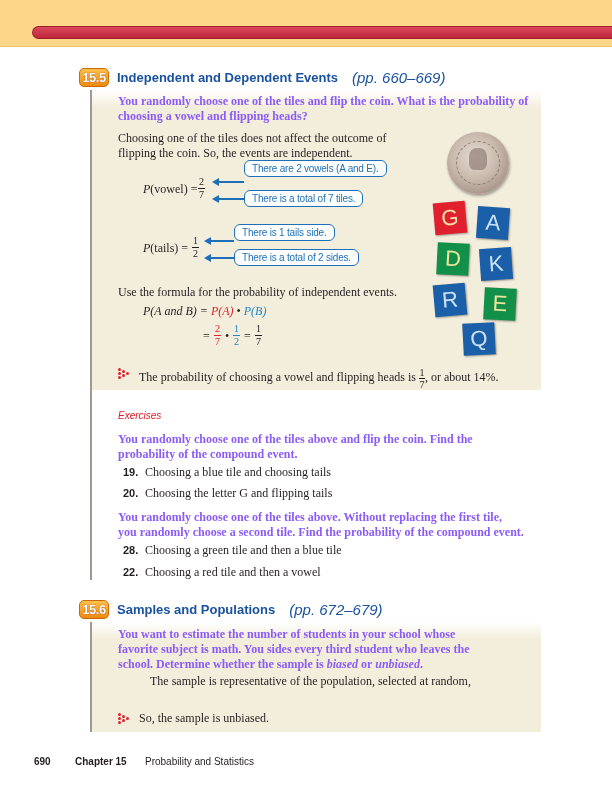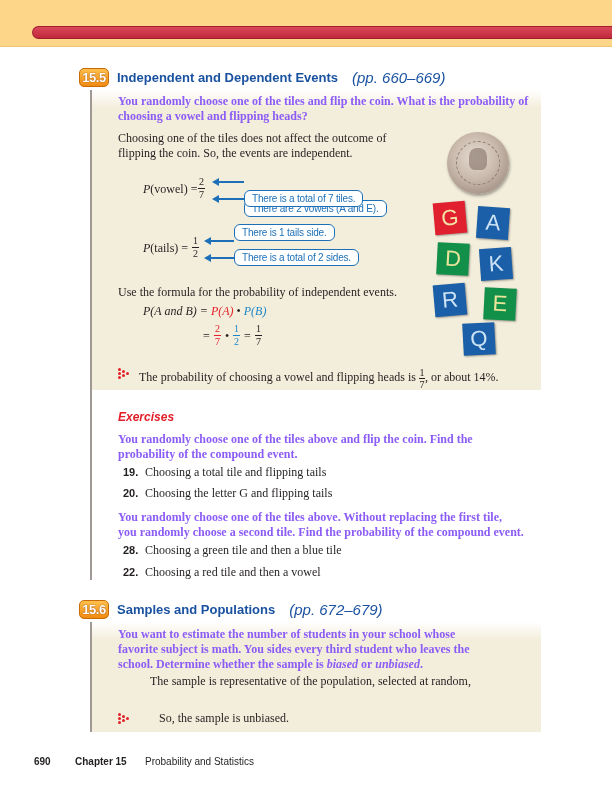--- a/index.html
+++ b/index.html
@@ -30,21 +30,21 @@
   .red { color: #e3202a; }
   .blue { color: #1d86c8; }
 
   .callout { position: absolute; height: 17px; padding: 0 7px; border: 1.5px solid #1d70b8; border-radius: 6px; background: #ffffff; font-family: "Liberation Sans", sans-serif; font-size: 10px; color: #1d70b8; display: flex; align-items: center; white-space: nowrap; letter-spacing: -0.2px; }
   .arrow { position: absolute; height: 2px; background: #1d70b8; }
   .arrow::before { content: ""; position: absolute; left: -6px; top: -3px; border-right: 7px solid #1d70b8; border-top: 4px solid transparent; border-bottom: 4px solid transparent; }
 
   .dots { position: absolute; width: 10px; height: 12px; }
   .dots span { position: absolute; width: 3px; height: 3px; border-radius: 50%; background: #e3202a; }
 
-  .exercises-title { position: absolute; left: 118px; top: 410px; font-family: "Liberation Sans", sans-serif; font-weight: bold; font-style: italic; font-size: 12px; color: #e3202a; }
+  .exercises-title { position: absolute; left: 118px; top: 410px; font-family: "Liberation Sans", sans-serif; font-weight: normal; font-style: italic; font-size: 10px; color: #e3202a; }
 
   .ex-item { position: absolute; left: 123px; font-size: 12px; line-height: 15px; }
   .ex-num { display: inline-block; width: 22px; font-family: "Liberation Sans", sans-serif; font-weight: bold; font-size: 11px; }
 
   
   .coin { position: absolute; left: 447px; top: 132px; width: 62px; height: 62px; border-radius: 50%; background: radial-gradient(circle at 45% 40%, #e6dcd2 0%, #c9b9ac 45%, #9c8a7e 85%, #7e6e64 100%); box-shadow: 1px 2px 3px rgba(0,0,0,0.35); }
   .coin-inner { position: absolute; left: 9px; top: 9px; width: 44px; height: 44px; border-radius: 50%; border: 1px dashed #8a7a70; }
   .coin-eagle { position: absolute; left: 22px; top: 16px; width: 18px; height: 22px; background: #8f7e74; border-radius: 40% 40% 30% 30%; opacity: 0.7; }
   .tile { position: absolute; width: 32px; height: 32px; font-family: "Liberation Sans", sans-serif; font-size: 22px; display: flex; align-items: center; justify-content: center; box-shadow: 1px 1px 2px rgba(0,0,0,0.35); }
   .tile.red-t { background: #e01f2f; color: #f4e4a8; }
@@ -80,21 +80,21 @@
 <div class="math" style="left:143px; top:182px;">
   <i>P</i><span>(vowel) =</span>
 </div>
 <div class="frac" style="left:198px; top:177px;">
   <span>2</span>
   <span class="bar"></span>
   <span>7</span>
 </div>
 <div class="arrow" style="left:218px; top:181px; width:26px;"></div>
 <div class="arrow" style="left:218px; top:198px; width:26px;"></div>
-<div class="callout" style="left:244px; top:160px;margin-top:40px;">There are 2 vowels (A and E).</div>
+<div class="callout" style="left:244px; top:160px;">There are 2 vowels (A and E).</div>
 <div class="callout" style="left:244px; top:190px;">There is a total of 7 tiles.</div>
 
 <div class="math" style="left:143px; top:241px;">
   <i>P</i><span>(tails) =</span>
 </div>
 <div class="frac" style="left:192px; top:236px;">
   <span>1</span>
   <span class="bar"></span>
   <span>2</span>
 </div>
@@ -158,21 +158,21 @@
 <div class="tile blue-t" style="left:434px; top:284px; transform:rotate(-5deg);">R</div>
 <div class="tile green-t" style="left:484px; top:288px; transform:rotate(3deg);">E</div>
 <div class="tile blue-t" style="left:463px; top:323px; transform:rotate(-3deg);">Q</div>
 
 <div class="exercises-title">Exercises</div>
 <div class="bold-p" style="top:432px;">
   <div>You randomly choose one of the tiles above and flip the coin. Find the</div>
   <div>probability of the compound event.</div>
 </div>
 <div class="ex-item" style="top:465px;">
-  <span class="ex-num">19.</span><span>Choosing a total tile and flipping tails</span>
+  <span class="ex-num">19.</span><span>Choosing a blue tile and choosing tails</span>
 </div>
 <div class="ex-item" style="top:486px;">
   <span class="ex-num">20.</span><span>Choosing the letter G and flipping tails</span>
 </div>
 <div class="bold-p" style="top:510px;">
   <div>You randomly choose one of the tiles above. Without replacing the first tile,</div>
   <div>you randomly choose a second tile. Find the probability of the compound event.</div>
 </div>
 <div class="ex-item" style="top:543px;">
   <span class="ex-num">28.</span><span>Choosing a green tile and then a blue tile</span>
@@ -199,17 +199,17 @@
   <div>The sample is representative of the population, selected at random,</div>
 </div>
 <div class="dots" style="left:118px; top:713px;">
   <span style="left:0;top:0;"></span>
     <span style="left:0;top:4px;"></span>
     <span style="left:0;top:8px;"></span>
     <span style="left:4px;top:2px;"></span>
     <span style="left:4px;top:6px;"></span>
     <span style="left:8px;top:4px;"></span>
 </div>
-<div class="p" style="left:139px; top:711px;margin-left:20px;">So, the sample is unbiased.</div>
+<div class="p" style="left:139px; top:711px;">So, the sample is unbiased.</div>
 
 <div class="footer" style="left:34px; font-weight:bold;">690</div>
 <div class="footer" style="left:75px; font-weight:bold;">Chapter 15</div>
 <div class="footer" style="left:145px;">Probability and Statistics</div>
 
 </body></html>

